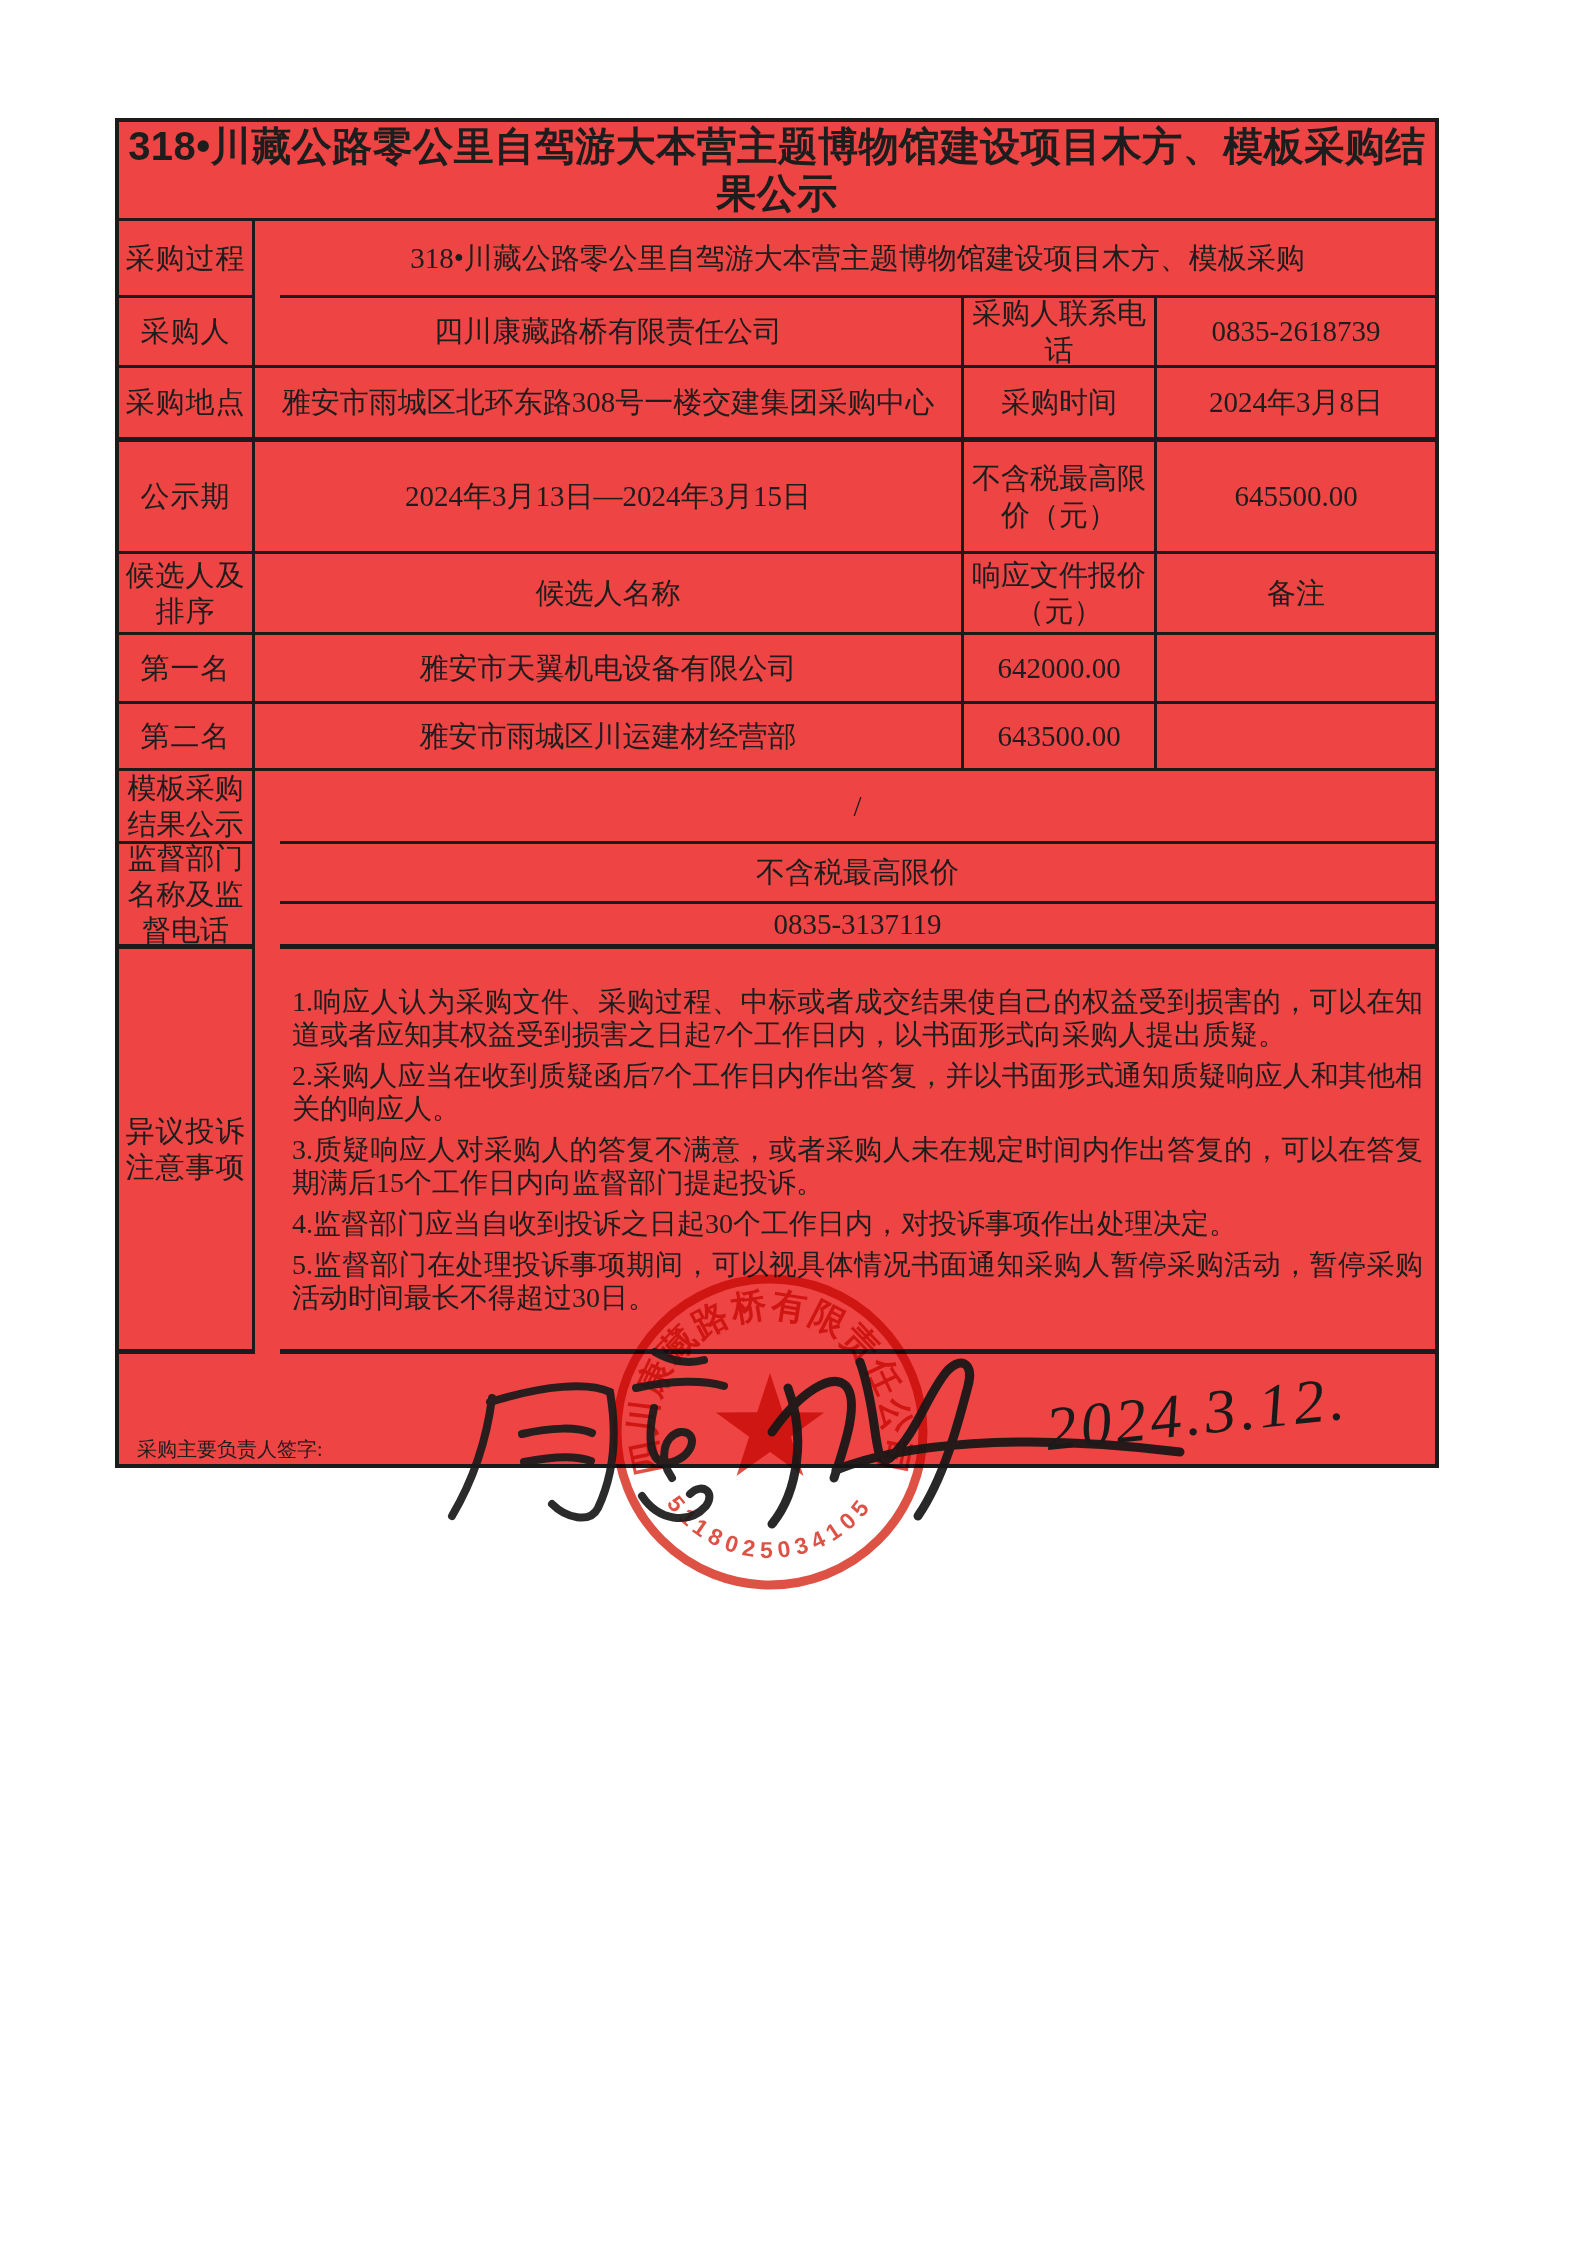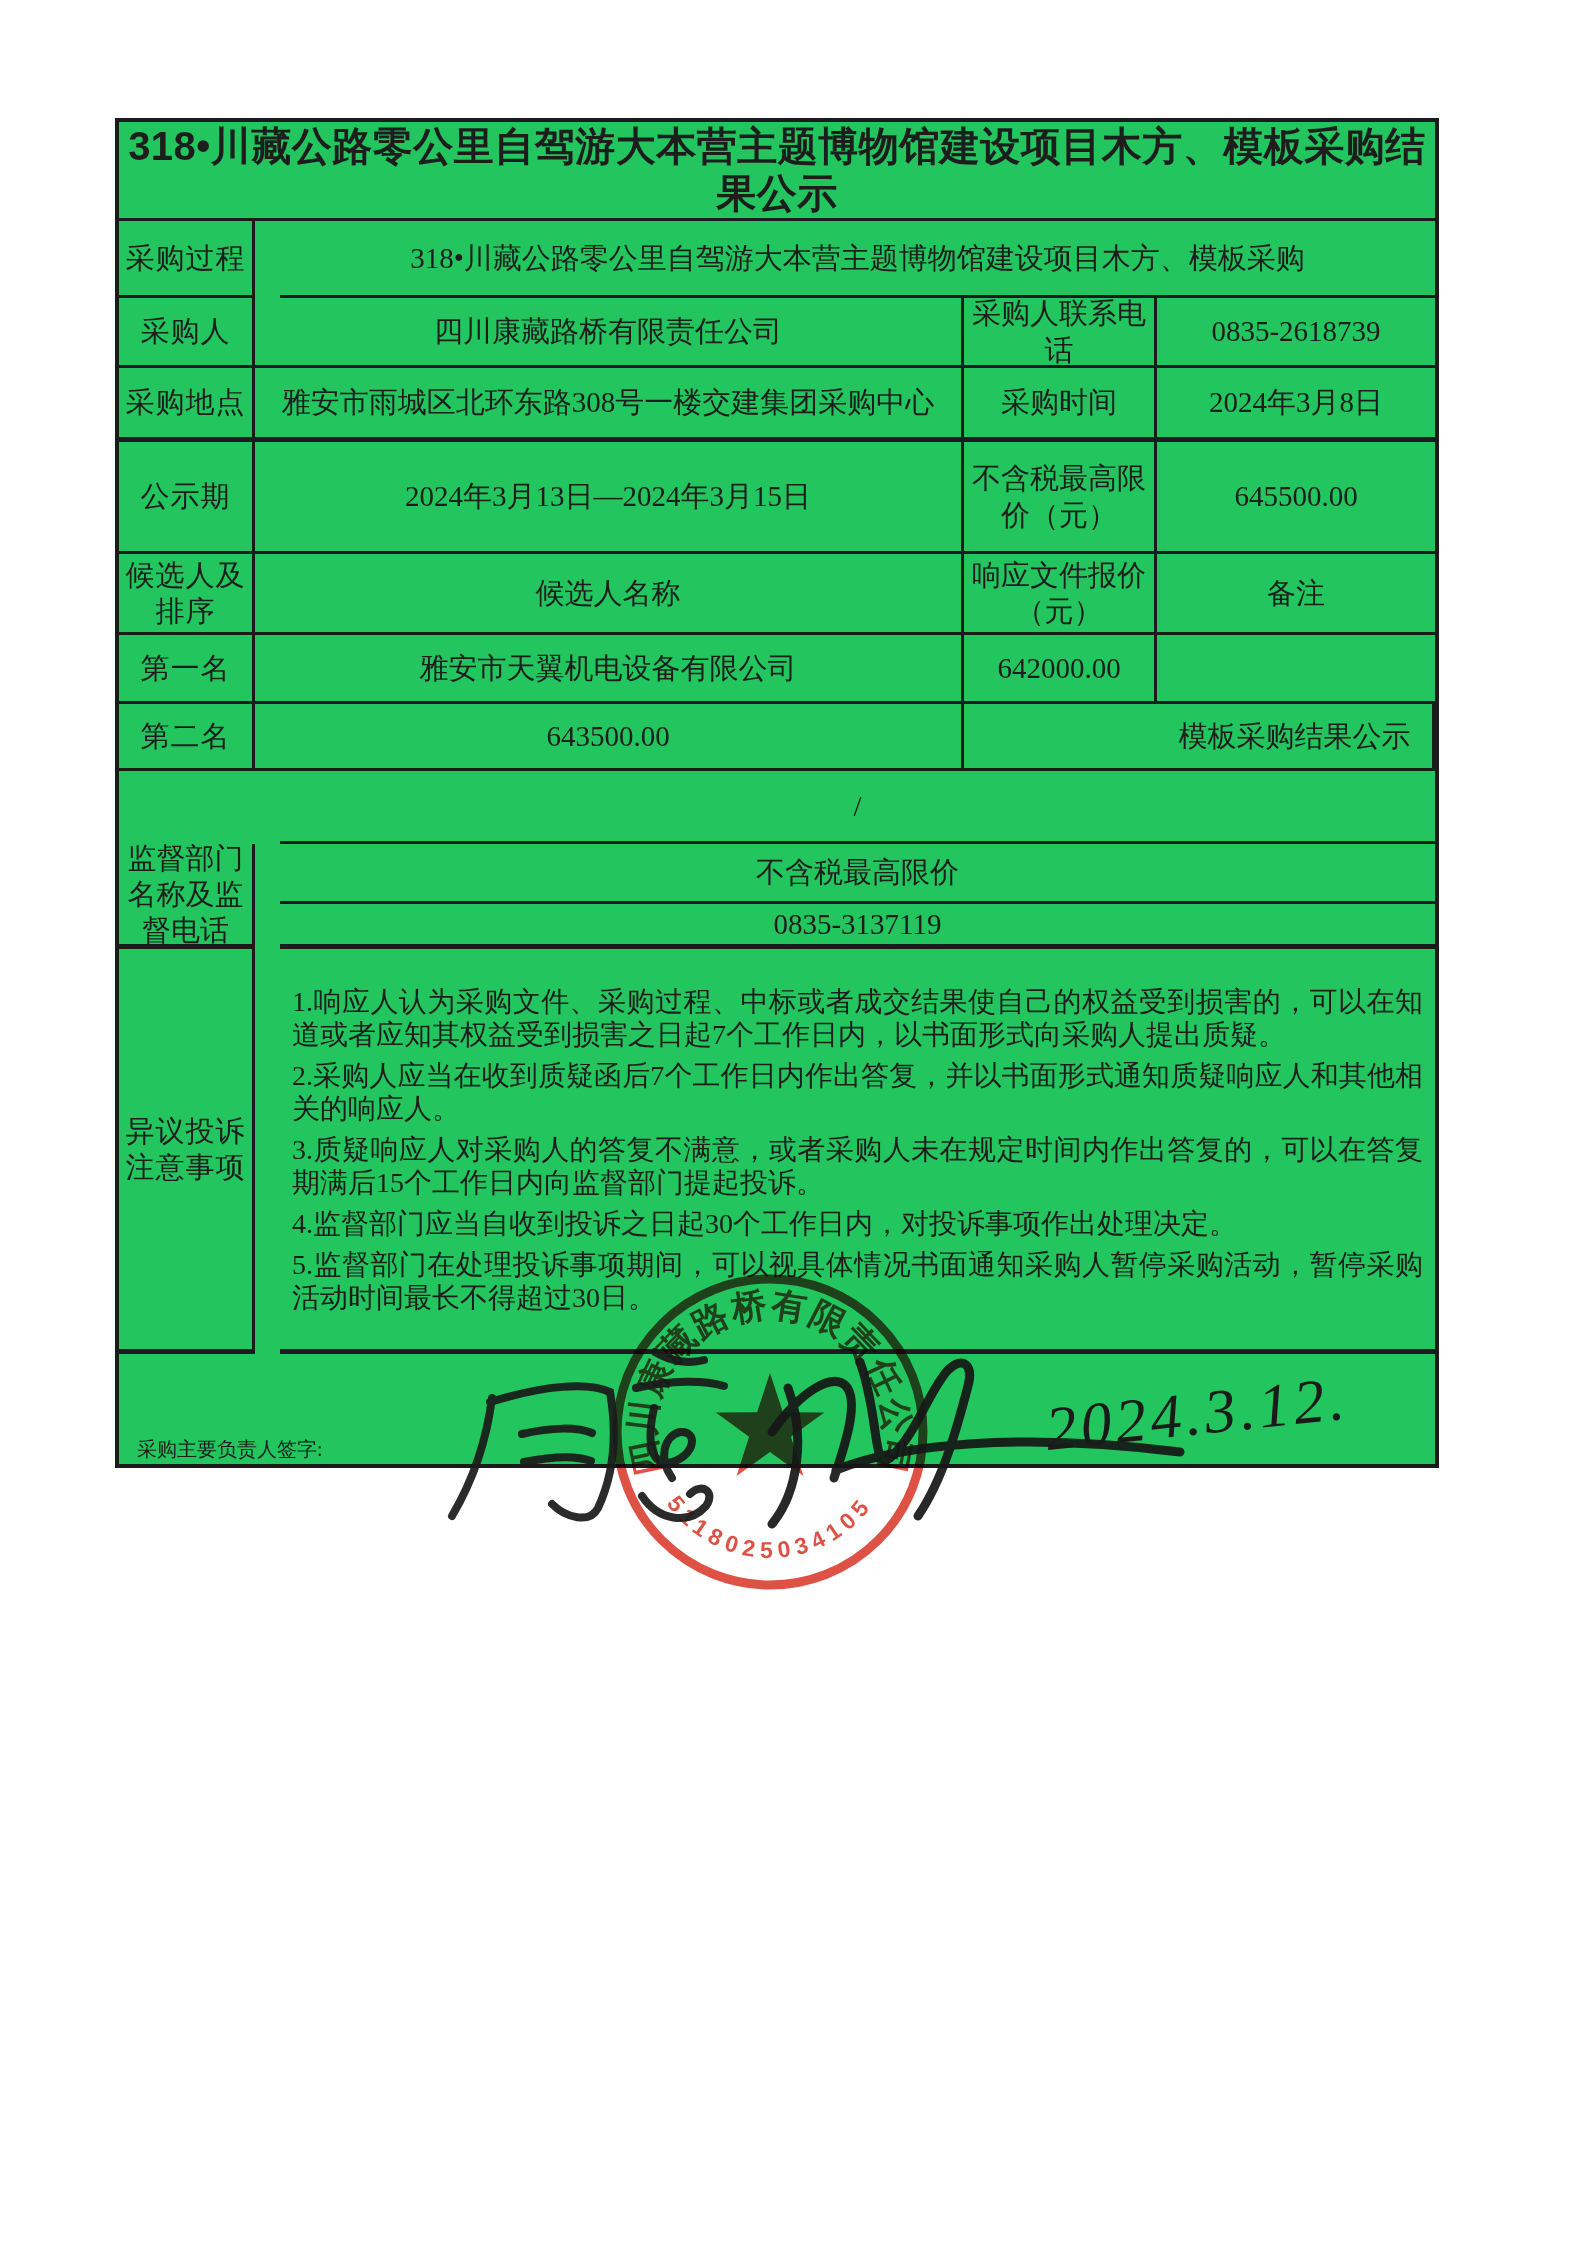--- a/index.html
+++ b/index.html
@@ -6,21 +6,21 @@
   body{
     width:1587px;height:2245px;position:relative;background:#ffffff;overflow:hidden;
     font-family:"Liberation Serif","DejaVu Serif",serif;color:#1d1d1d;
   }
   .doc-table{
     position:absolute;left:115px;top:118px;
     display:grid;
     grid-template-columns:136px 709px 193px 278px;
     grid-template-rows:99px 77px 70px 74px 112px 81px 69px 67px 73px 60px 45px 405px 110px;
     border:4px solid #1b1b1b;
-    background:#22c55e;
+    background:#ef4444;
   }
   .cell{
     box-sizing:border-box;
     border-right:3px solid #1b1b1b;
     border-bottom:3px solid #1b1b1b;
     display:flex;align-items:center;justify-content:center;
     text-align:center;font-size:29px;line-height:1.25;
     padding:2px 6px;overflow:hidden;
   }
   .cell.no-r{border-right:none;}
@@ -74,20 +74,21 @@
   <div class="cell">候选人名称</div>
   <div class="cell">响应文件报价（元）</div>
   <div class="cell no-r">备注</div>
 
   <div class="cell label">第一名</div>
   <div class="cell">雅安市天翼机电设备有限公司</div>
   <div class="cell">642000.00</div>
   <div class="cell no-r"></div>
 
   <div class="cell label">第二名</div>
+  <div class="cell">雅安市雨城区川运建材经营部</div>
   <div class="cell">643500.00</div>
   <div class="cell no-r"></div>
 
   <div class="cell label" style="letter-spacing:0;">模板采购结果公示</div>
   <div class="cell span-rest no-r">/</div>
 
   <div class="cell label heavy" style="grid-row:10/12;letter-spacing:0;">监督部门名称及监督电话</div>
   <div class="cell span-rest no-r">不含税最高限价</div>
   <div class="cell span-rest no-r heavy">0835-3137119</div>
 

